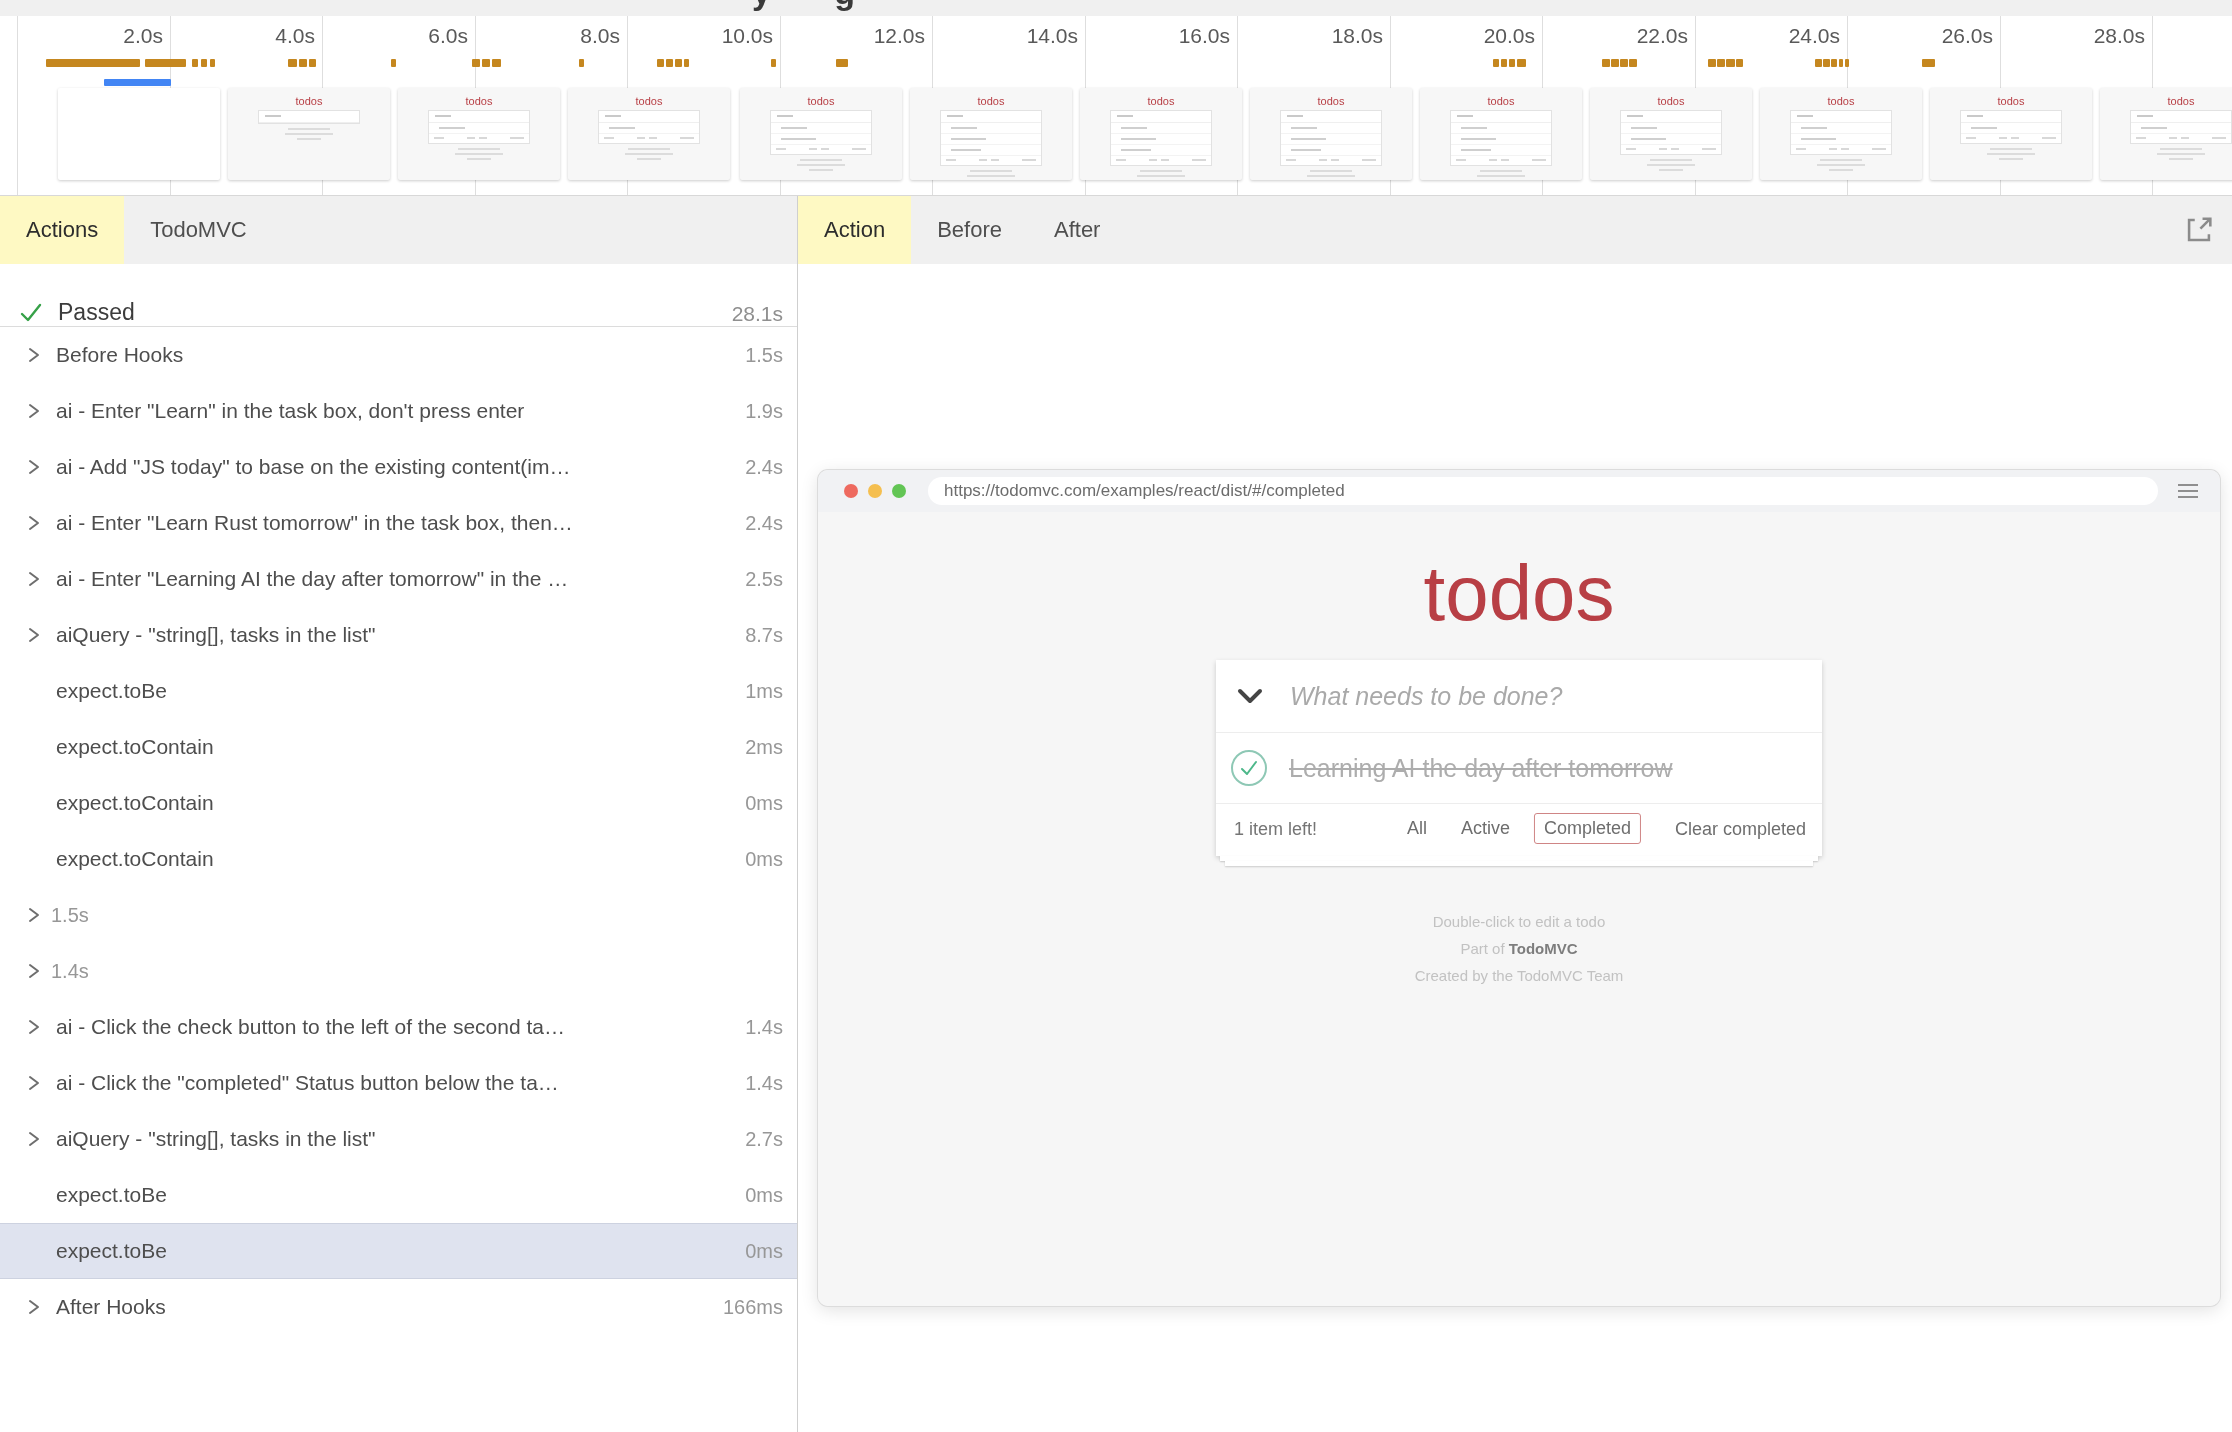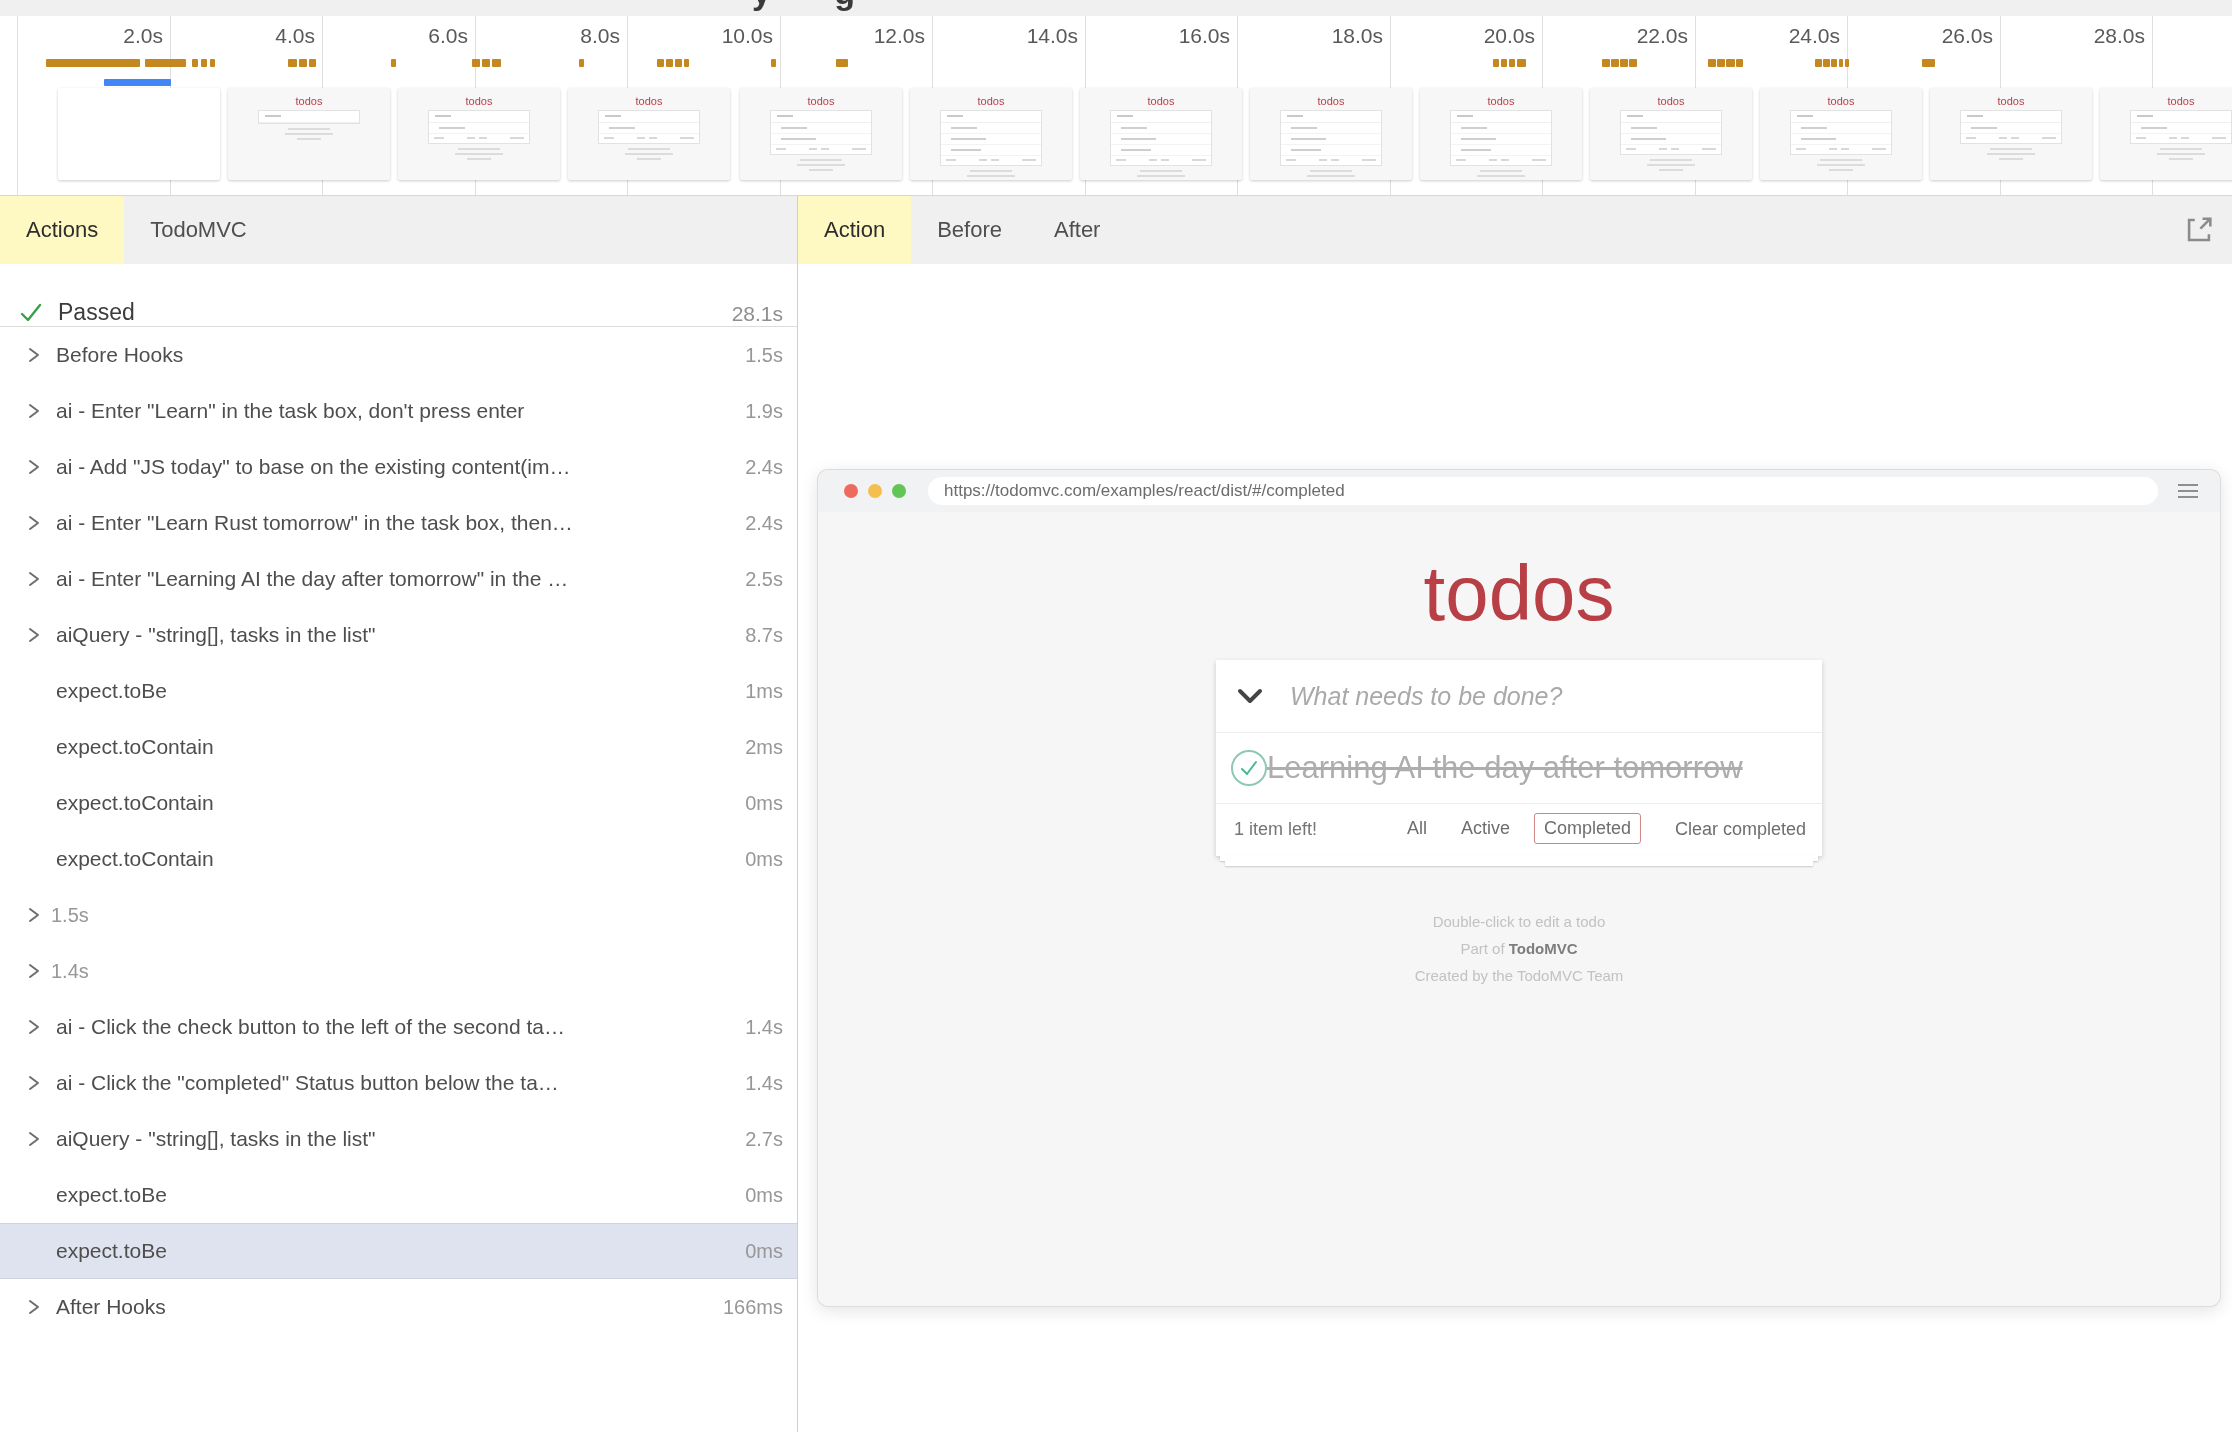--- a/index.html
+++ b/index.html
@@ -67,21 +67,21 @@
   .menu-icon i{display:block;height:2px;background:#8f8f8f;margin-bottom:4px;}
   .page{position:absolute;top:42px;left:0;right:0;bottom:0;background:#f6f6f6;overflow:hidden;}
   .todos-title{margin-top:36px;text-align:center;font-size:78px;line-height:90px;font-weight:200;color:#b83f45;}
   .todo-card{width:606px;margin:22px auto 0;background:#fff;box-shadow:0 2px 5px rgba(0,0,0,0.18);}
   .input-row{height:72px;display:flex;align-items:center;border-bottom:1px solid #ededed;}
   .toggle-all{margin-left:20px;flex:none;display:flex;}
   .placeholder{margin-left:26px;font-style:italic;font-size:25px;color:#a9a9a9;}
   .todo-row{height:70px;display:flex;align-items:center;}
   .check-circle{width:32px;height:32px;border:2px solid #8ec8b5;border-radius:50%;margin-left:15px;
     flex:none;display:flex;align-items:center;justify-content:center;}
-  .todo-text{font-size:31px;color:#adadad;text-decoration:line-through;}
+  .todo-text{margin-left:22px;font-size:25px;color:#adadad;text-decoration:line-through;}
   .card-footer{height:52px;border-top:1px solid #ededed;position:relative;font-size:18px;color:#757575;}
   .items-left{position:absolute;left:18px;top:15px;}
   .filters{position:absolute;left:50%;transform:translateX(-50%);top:9px;display:flex;gap:14px;align-items:center;}
   .filter{padding:4px 9px;border:1px solid transparent;border-radius:3px;color:#6e6e6e;}
   .filter.selected{border-color:#cf8585;}
   .clear-btn{position:absolute;right:16px;top:15px;color:#6e6e6e;}
   .sheet{margin:0 auto;background:#fff;box-shadow:0 1px 2px rgba(0,0,0,0.18);height:5px;}
   .sheet.s1{width:598px;}
   .sheet.s2{width:588px;}
   .page-info{margin-top:42px;text-align:center;font-size:15px;color:#c2c2c2;line-height:27px;}

